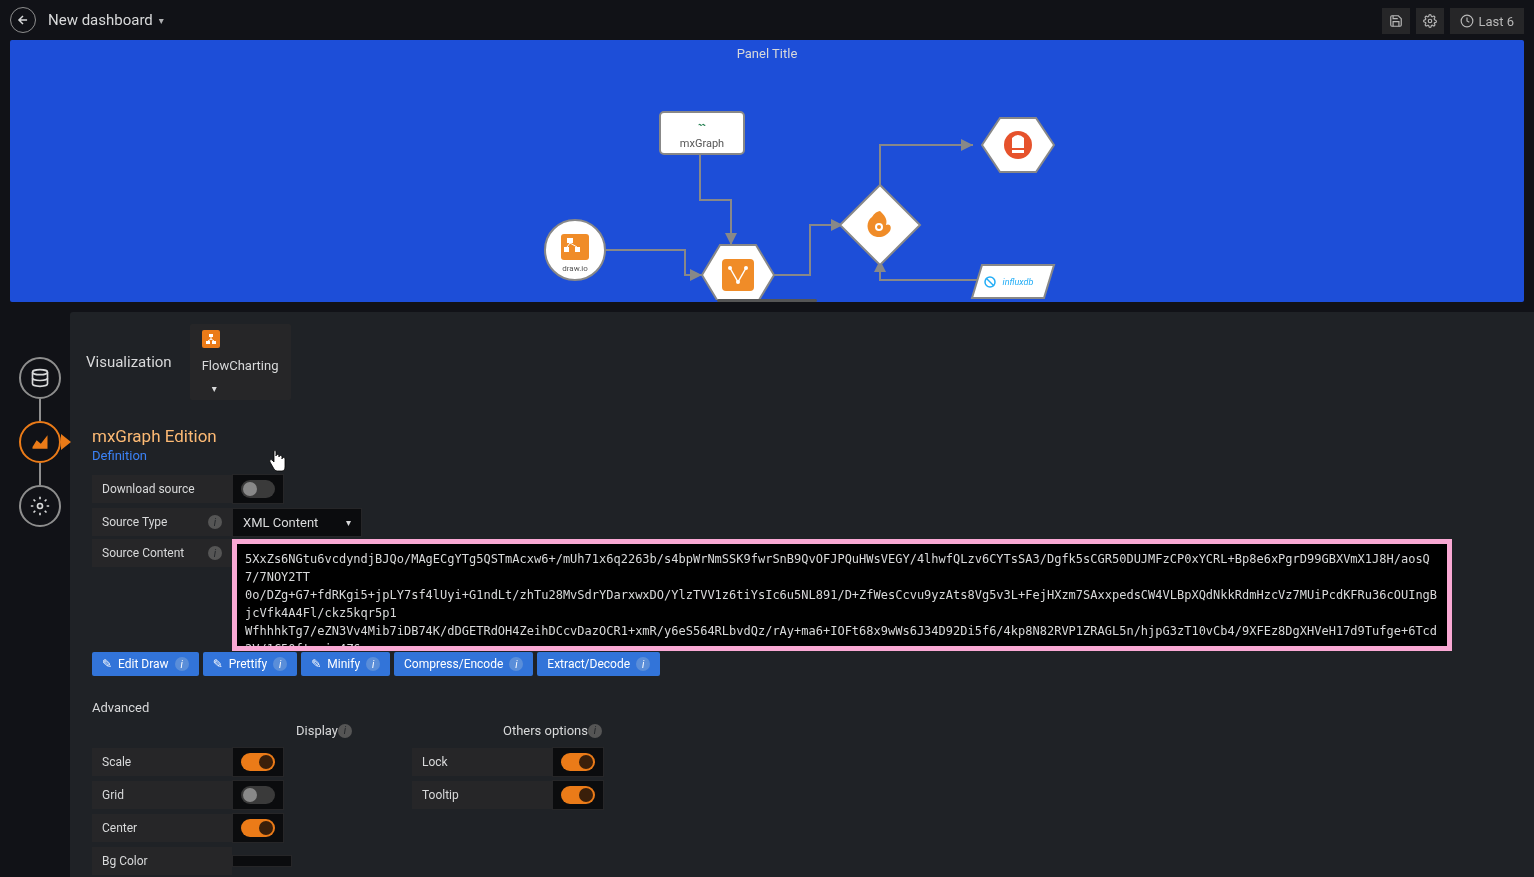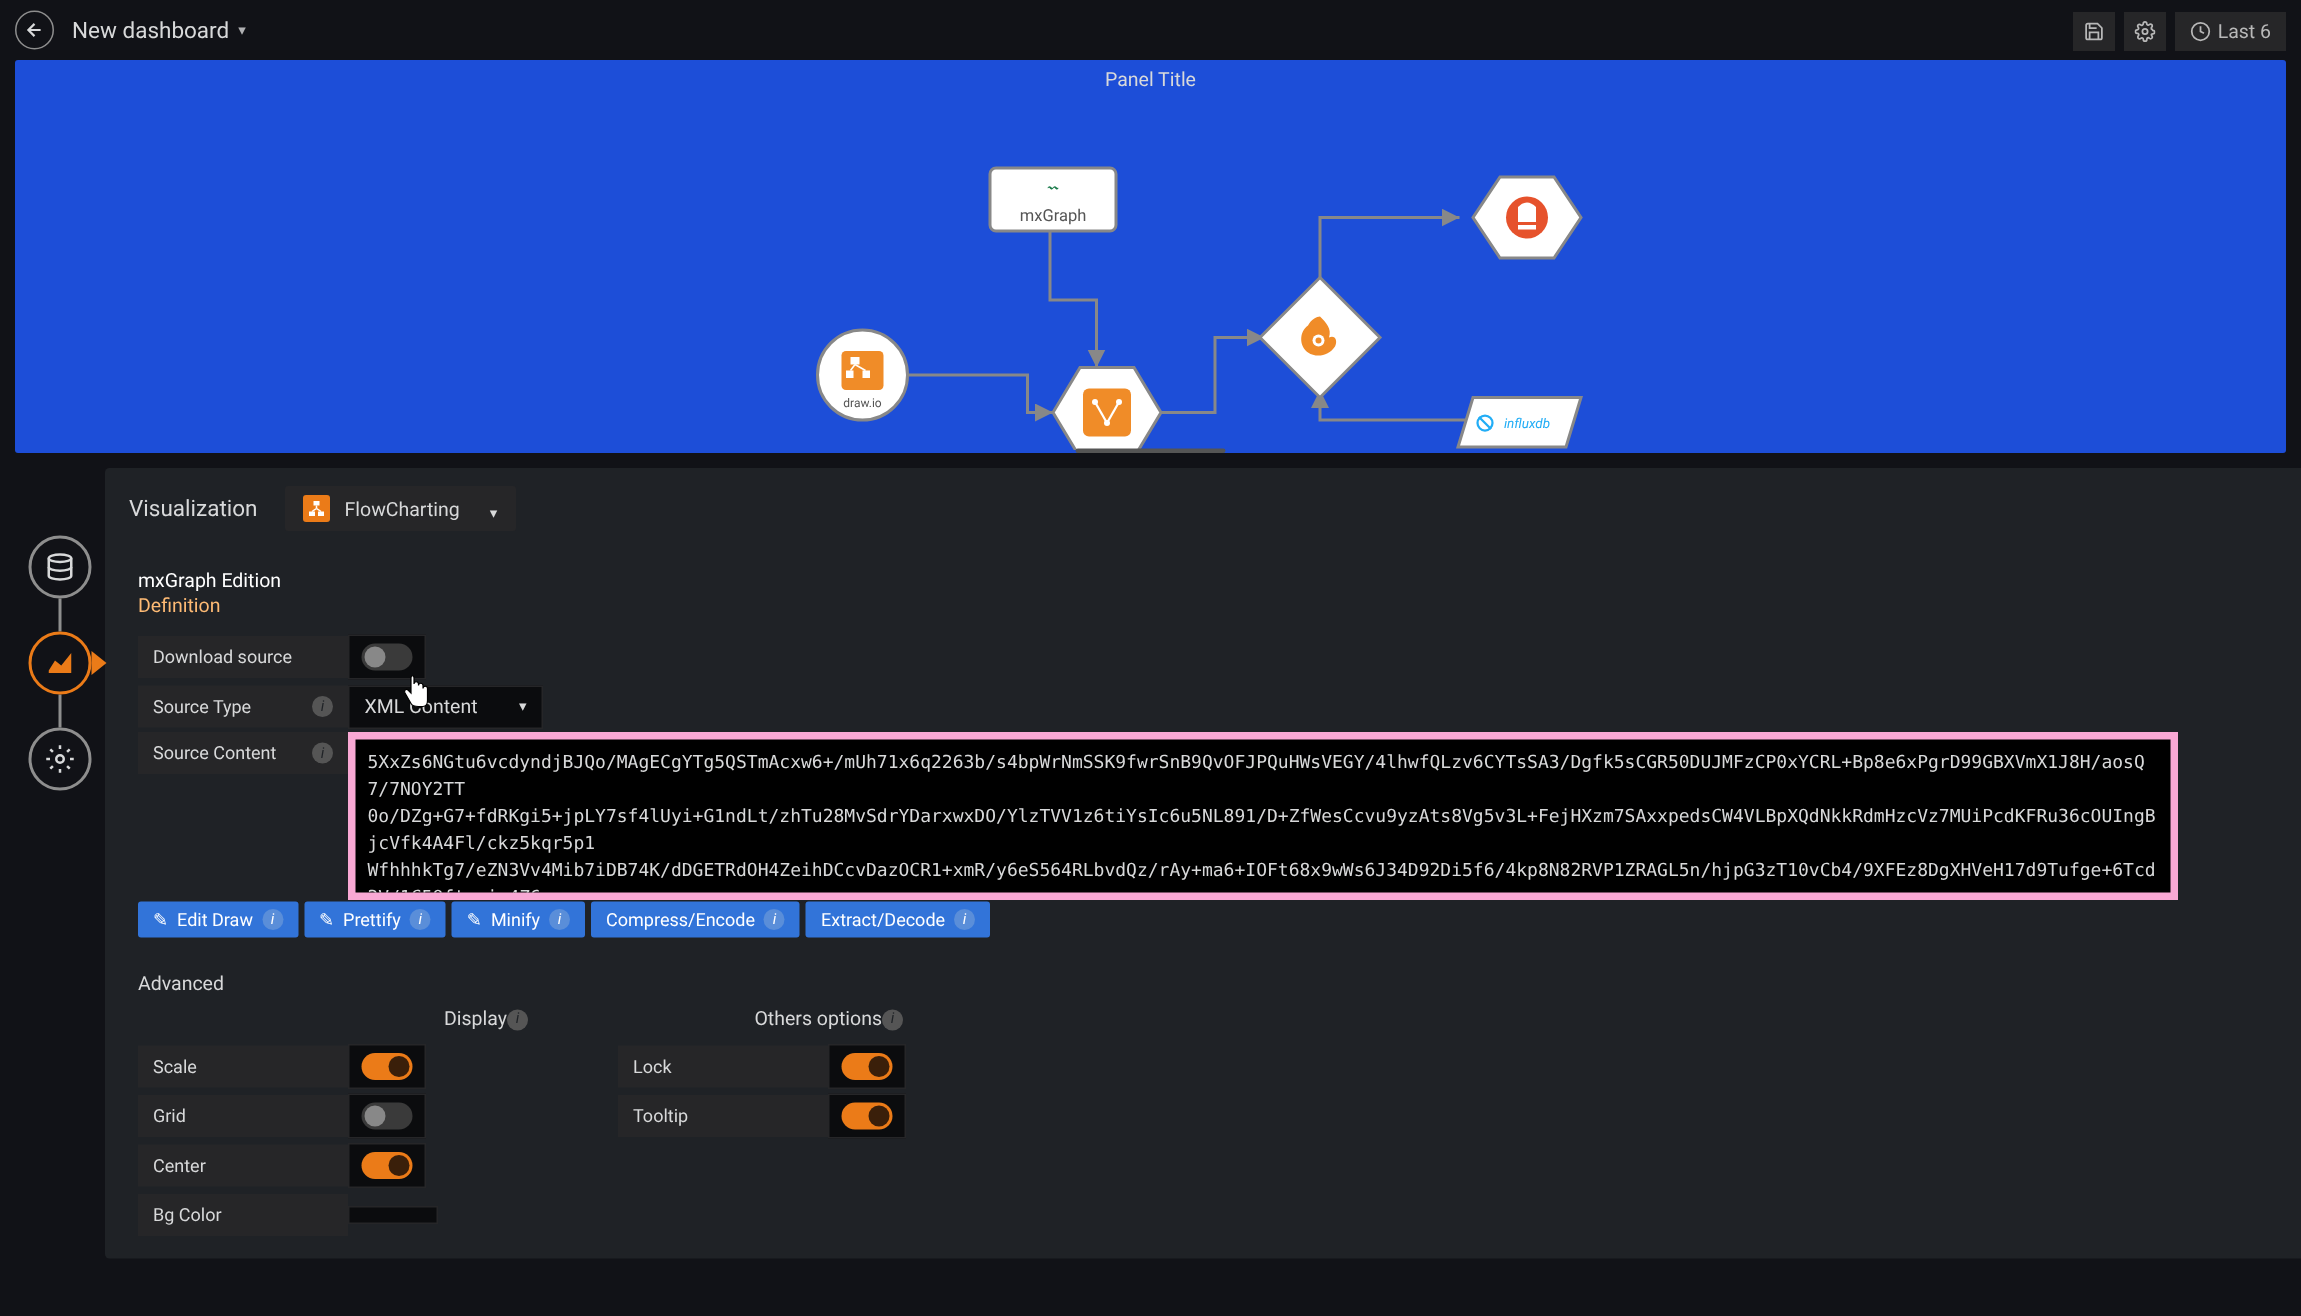--- a/index.html
+++ b/index.html
@@ -132,35 +132,36 @@
   display: flex;
   align-items: center;
   gap: 18px;
   padding-bottom: 14px;
 }
 .viz-title { font-size: 15px; }
 .viz-select {
   background: #262628;
   padding: 6px 12px;
   display: flex;
-  align-items: flex-end;
+  align-items: flex-start;
   gap: 10px;
   cursor: pointer;
   border-radius: 2px;
+  flex-direction: column;
 }
 .viz-icon {
   width: 18px; height: 18px;
   background: #eb7b18;
   border-radius: 2px;
   display: flex; align-items: center; justify-content: center;
 }
 
 .section-content { padding: 12px 0 0 6px; }
-.section-label { font-size: 13px; color: #ffffff; margin-bottom: 2px; }
-.section-sublabel { font-size: 13px; color: #fdba74; margin-bottom: 10px; }
+.section-label { font-size: 17px; color: #fdba74; margin-bottom: 2px; }
+.section-sublabel { font-size: 13px; color: #3b82f6; margin-bottom: 10px; }
 
 .form-row {
   display: flex;
   align-items: center;
   min-height: 32px;
   margin-bottom: 1px;
 }
 .form-label {
   width: 140px;
   background: #262628;

